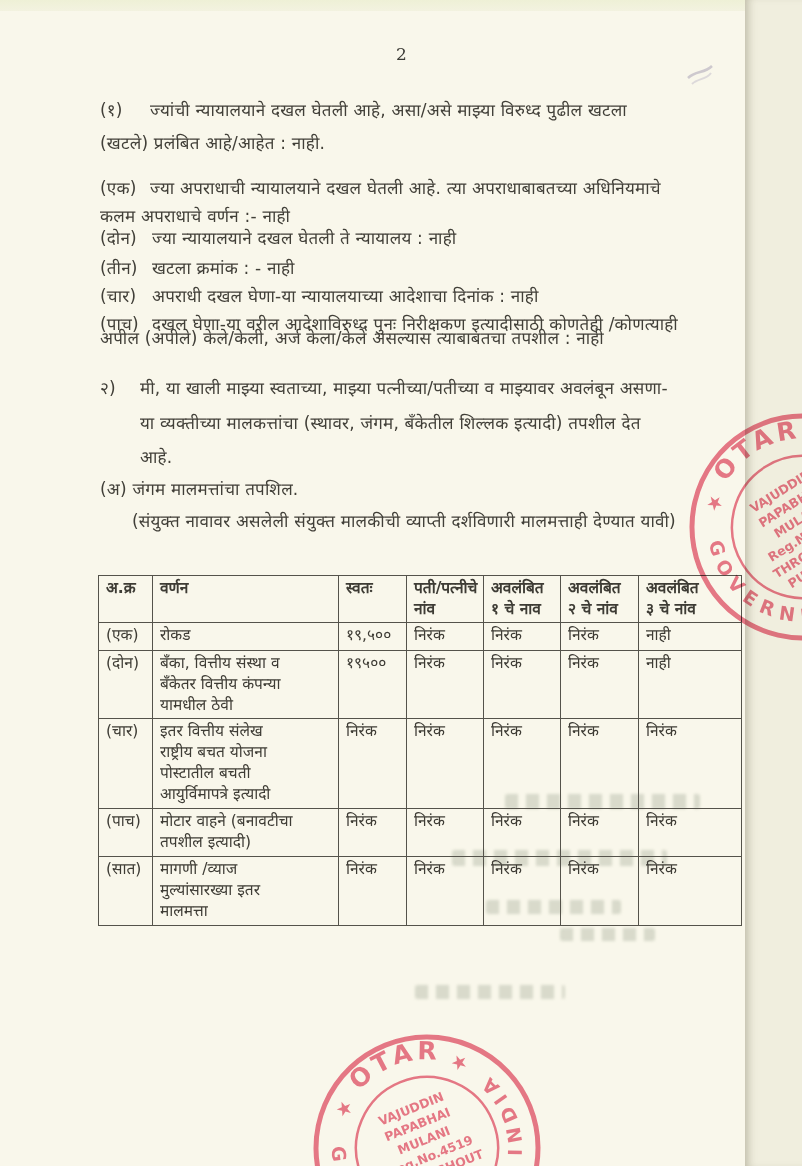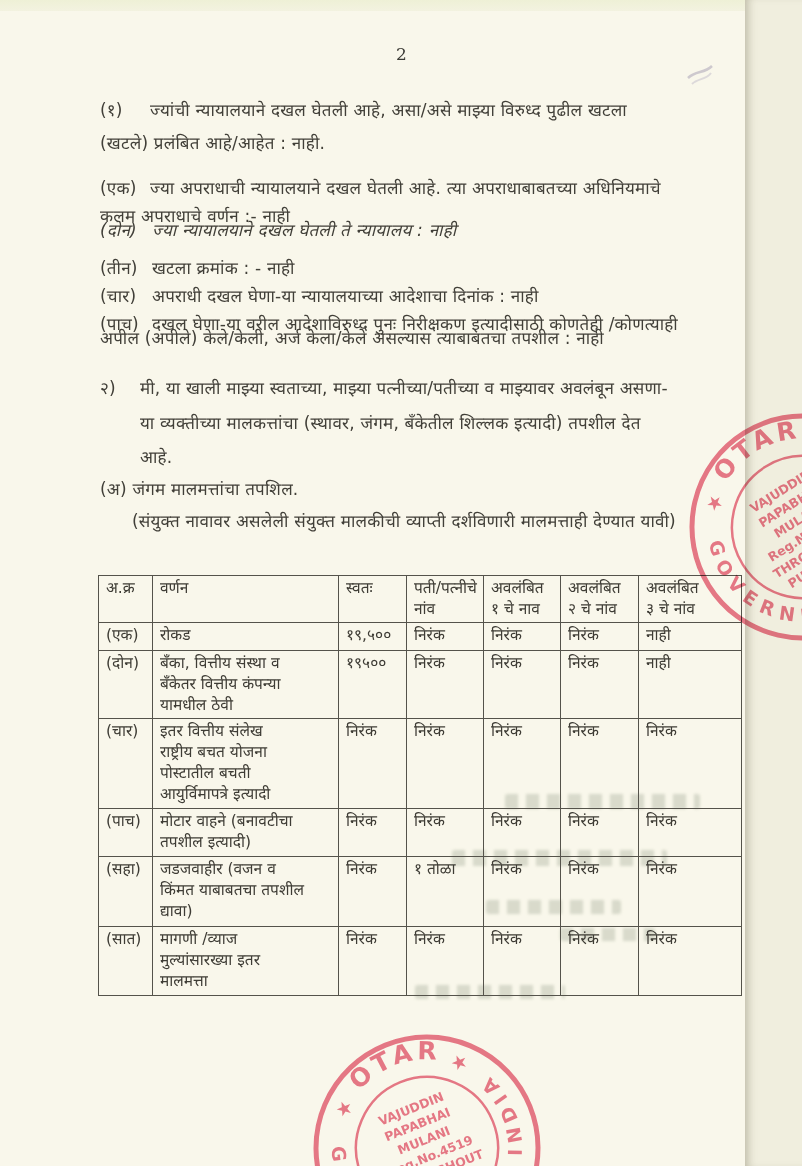--- a/index.html
+++ b/index.html
@@ -35,21 +35,21 @@
     border-collapse:collapse;table-layout:fixed;width:643px;
     font-size:15.5px;color:#3e3c35;
   }
   table.assets td,table.assets th{
     border:1px solid #55534b;
     vertical-align:top;text-align:left;
     padding:2px 5px 2px 7px;
     white-space:pre-line;line-height:21px;
     overflow:hidden;
   }
-  table.assets th{font-weight:normal;}
+  table.assets th{font-weight:bold;}
   .stamp{
     position:absolute;
     color:#e8697f;
     mix-blend-mode:multiply;
     opacity:.88;
   }
   .stamp svg{display:block;}
   .stamp text{fill:currentColor;font-family:"DejaVu Sans","Liberation Sans",sans-serif;}
   .stamp-bottom{left:307px;top:1028px;transform:rotate(-22deg);}
   .stamp-topright{left:683px;top:407px;transform:rotate(-32deg);}
@@ -73,21 +73,21 @@
   <svg class="squiggle" width="34" height="30" viewBox="0 0 34 30">
     <path d="M4 18 C 12 10, 20 14, 28 6" stroke="#a79fb4" stroke-width="2.5" fill="none" opacity=".7"></path>
     <path d="M8 24 C 14 18, 22 20, 27 13" stroke="#b5aec2" stroke-width="2" fill="none" opacity=".55"></path>
   </svg>
 
   <div>
       <div class="line" style="left: 100px; top: 100px;"><span class="lbl" style="width: 50px;">(१)</span><span class="txt">ज्यांची न्यायालयाने दखल घेतली आहे, असा/असे माझ्या विरुध्द पुढील खटला</span></div>
       <div class="line" style="left: 100px; top: 133px;"><span class="txt">(खटले) प्रलंबित आहे/आहेत : नाही.</span></div>
       <div class="line" style="left: 100px; top: 178px;"><span class="lbl" style="width: 50px;">(एक)</span><span class="txt">ज्या अपराधाची न्यायालयाने दखल घेतली आहे.  त्या अपराधाबाबतच्या अधिनियमाचे</span></div>
       <div class="line" style="left: 100px; top: 206px;"><span class="txt">कलम अपराधाचे वर्णन :- नाही</span></div>
-      <div class="line" style="left: 100px; top: 220px; font-style: italic;"><span class="lbl" style="width: 52px;">(दोन)</span><span class="txt">ज्या न्यायालयाने दखल घेतली ते न्यायालय : नाही</span></div>
+      <div class="line" style="left: 100px; top: 228px;"><span class="lbl" style="width: 52px;">(दोन)</span><span class="txt">ज्या न्यायालयाने दखल घेतली ते न्यायालय : नाही</span></div>
       <div class="line" style="left: 100px; top: 258px;"><span class="lbl" style="width: 52px;">(तीन)</span><span class="txt">खटला क्रमांक : - नाही</span></div>
       <div class="line" style="left: 100px; top: 286px;"><span class="lbl" style="width: 52px;">(चार)</span><span class="txt">अपराधी दखल घेणा-या न्यायालयाच्या आदेशाचा दिनांक : नाही</span></div>
       <div class="line" style="left: 100px; top: 314px;"><span class="lbl" style="width: 52px;">(पाच)</span><span class="txt">दखल घेणा-या वरील आदेशाविरुध्द पुनः निरीक्षकण इत्यादीसाठी कोणतेही /कोणत्याही</span></div>
       <div class="line" style="left: 100px; top: 328px;"><span class="txt">अपील (अपीले) केले/केली, अर्ज केला/केले असल्यास त्याबाबतचा तपशील : नाही</span></div>
       <div class="line" style="left: 100px; top: 378px;"><span class="lbl" style="width: 40px;">२)</span><span class="txt">मी, या खाली माझ्या स्वताच्या, माझ्या पत्नीच्या/पतीच्या व माझ्यावर अवलंबून असणा-</span></div>
       <div class="line" style="left: 140px; top: 413px;"><span class="txt">या व्यक्तीच्या मालकत्तांचा (स्थावर, जंगम, बँकेतील शिल्लक  इत्यादी) तपशील देत</span></div>
       <div class="line" style="left: 140px; top: 447px;"><span class="txt">आहे.</span></div>
       <div class="line" style="left: 100px; top: 479px;"><span class="txt">(अ) जंगम मालमत्तांचा तपशिल.</span></div>
       <div class="line" style="left: 132px; top: 511px;"><span class="txt">(संयुक्त नावावर असलेली संयुक्त मालकीची व्याप्ती दर्शविणारी मालमत्ताही देण्यात यावी)</span></div>
     </div>
@@ -159,31 +159,20 @@
         <tr style="height: 48px;">
           <td>(पाच)</td>
           <td>मोटार वाहने (बनावटीचा
 तपशील इत्यादी)</td>
           <td>निरंक</td>
           <td>निरंक</td>
           <td>निरंक</td>
           <td>निरंक</td>
           <td>निरंक</td>
         </tr>
-        <tr style="height: 70px;">
-          <td>(सहा)</td>
-          <td>जडजवाहीर (वजन व
-किंमत याबाबतचा तपशील
-द्यावा)</td>
-          <td>निरंक</td>
-          <td>१ तोळा</td>
-          <td>निरंक</td>
-          <td>निरंक</td>
-          <td>निरंक</td>
-        </tr>
         <tr style="height: 69px;">
           <td>(सात)</td>
           <td>मागणी /व्याज
 मुल्यांसारख्या इतर
 मालमत्ता</td>
           <td>निरंक</td>
           <td>निरंक</td>
           <td>निरंक</td>
           <td>निरंक</td>
           <td>निरंक</td>

